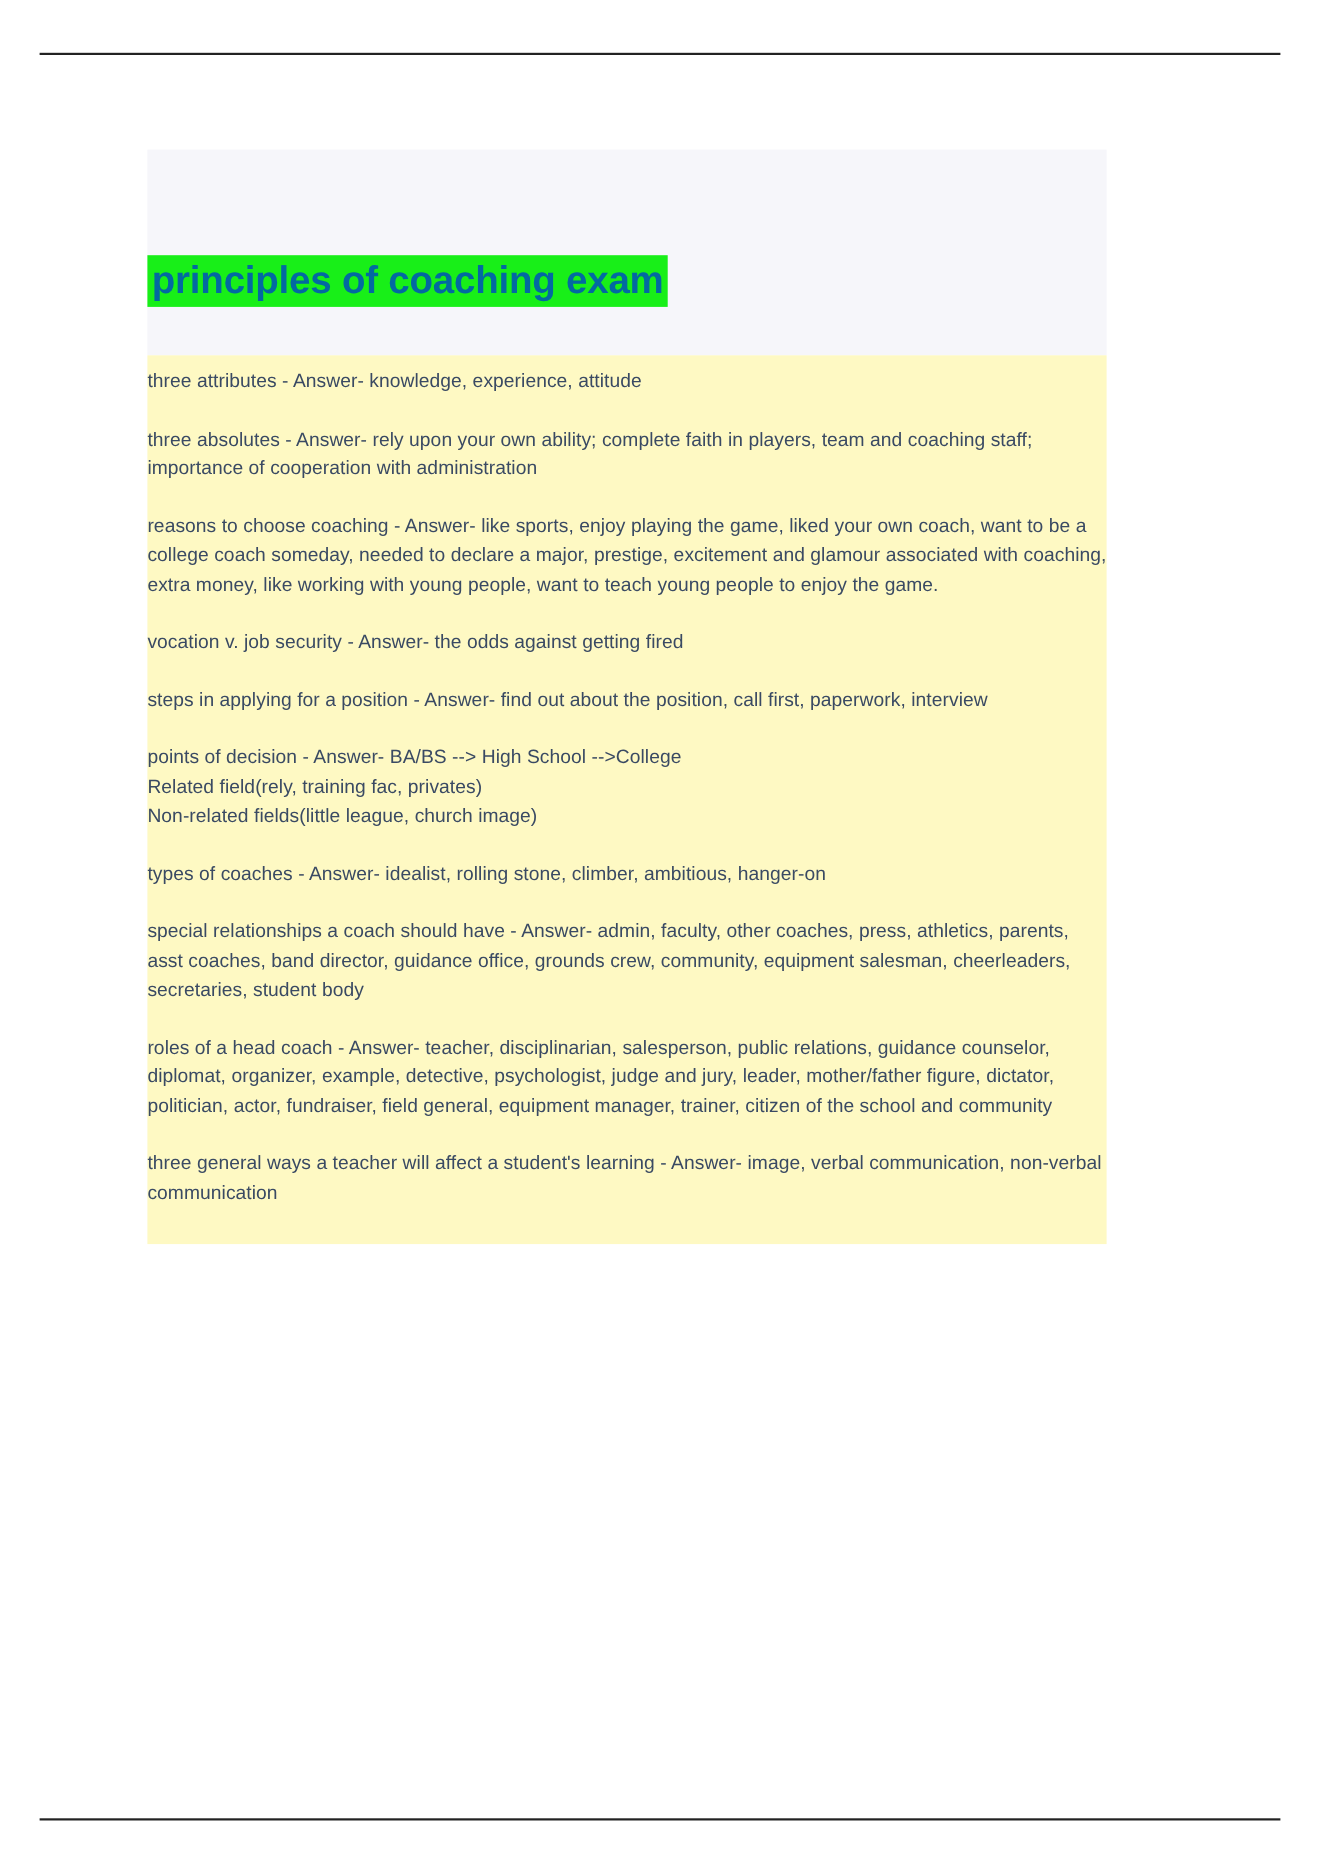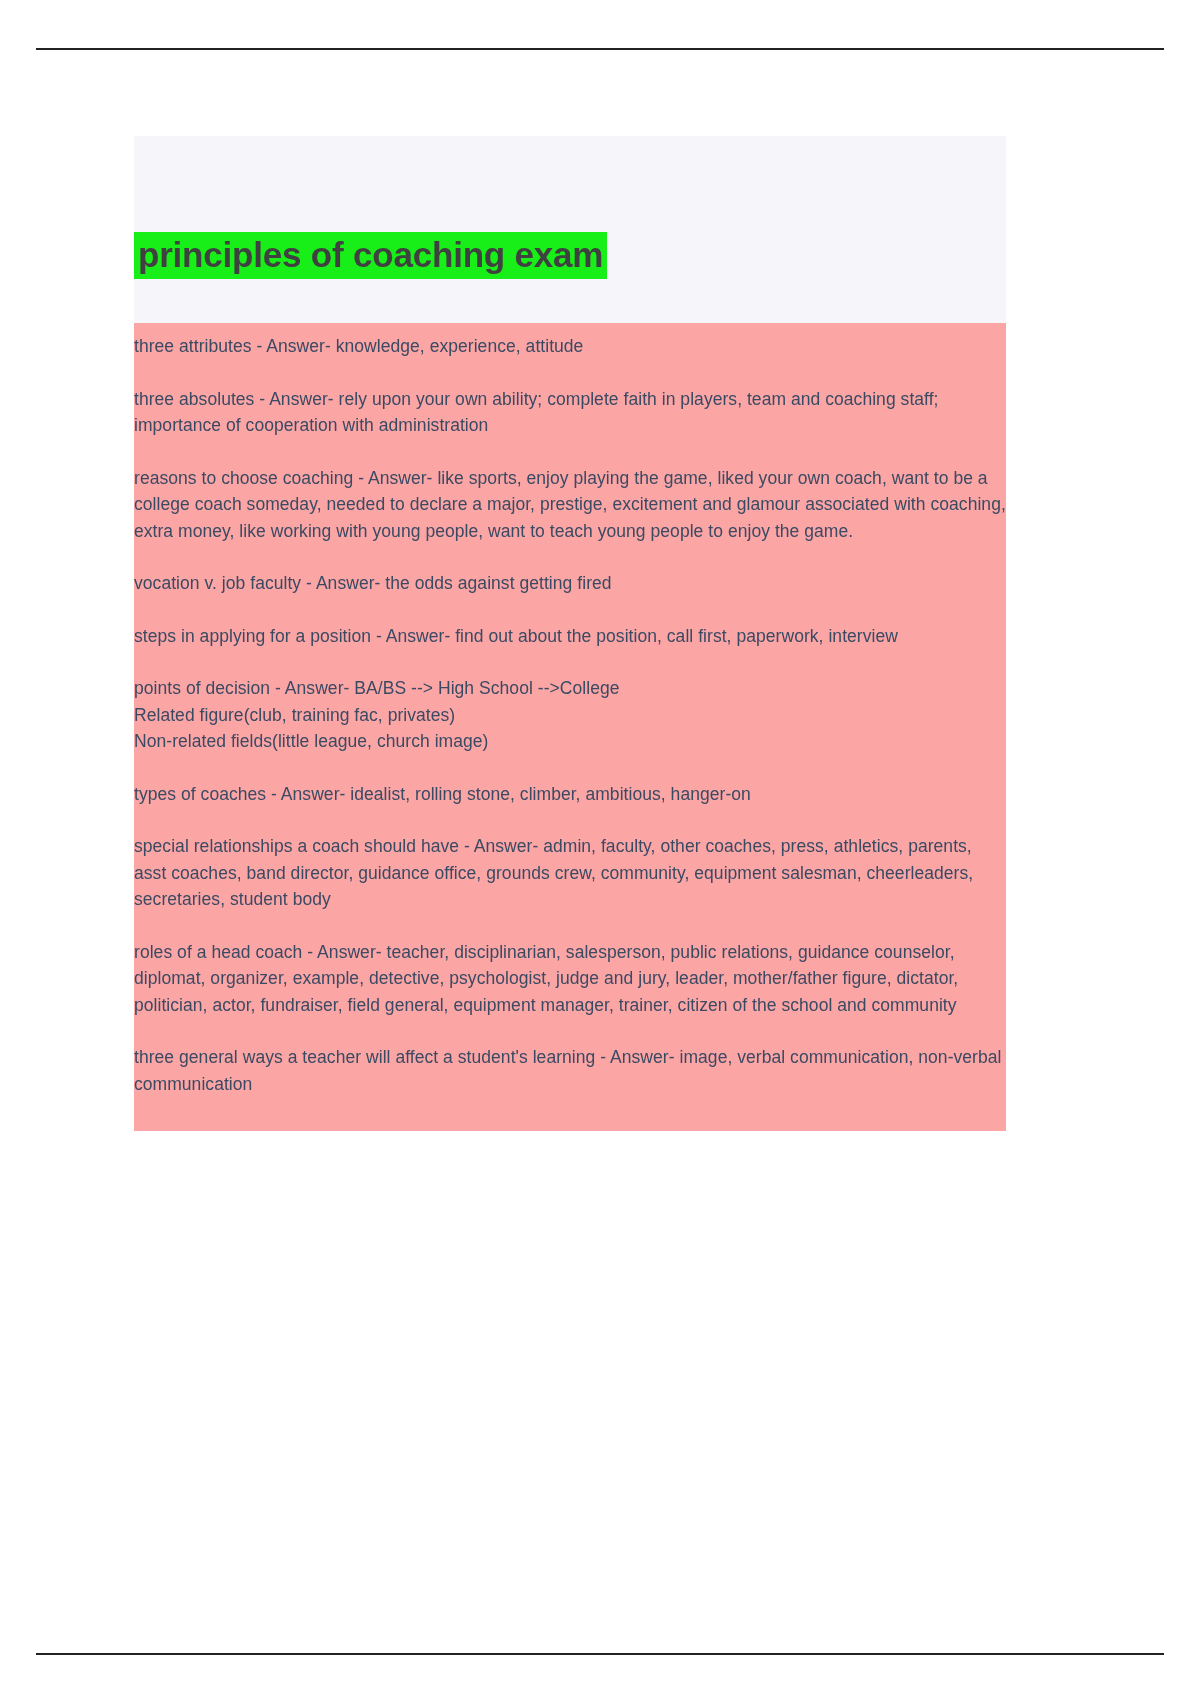--- a/index.html
+++ b/index.html
@@ -42,29 +42,29 @@
     width: 872px;
   }
   .title-block {
     background: #f6f6fa;
     padding: 96px 0 44px 0;
   }
   .doc-title {
     display: inline-block;
     margin: 0;
     background: #18ef18;
-    color: #404040;
+    color: #0369a1;
     font-size: 35px;
     font-weight: bold;
     line-height: 1.18;
     letter-spacing: -0.2px;
     padding: 2px 4px 4px 4px;
   }
   .body-block {
-    background: #fca5a5;
+    background: #fef9c3;
     padding: 10px 0 34px 0;
   }
   .qa {
     color: #3a4a63;
     font-size: 17.5px;
     line-height: 26.5px;
     margin: 0 0 26px 0;
     letter-spacing: 0.05px;
   }
   .qa:last-child { margin-bottom: 0; }
@@ -91,31 +91,31 @@
 
       <p class="qa">
         <span class="ln">three absolutes - Answer- rely upon your own ability; complete faith in players, team and coaching staff; importance of cooperation with administration</span>
       </p>
 
       <p class="qa">
         <span class="ln">reasons to choose coaching - Answer- like sports, enjoy playing the game, liked your own coach, want to be a college coach someday, needed to declare a major, prestige, excitement and glamour associated with coaching, extra money, like working with young people, want to teach young people to enjoy the game.</span>
       </p>
 
       <p class="qa">
-        <span class="ln">vocation v. job faculty - Answer- the odds against getting fired</span>
+        <span class="ln">vocation v. job security - Answer- the odds against getting fired</span>
       </p>
 
 
       <p class="qa">
         <span class="ln">steps in applying for a position - Answer- find out about the position, call first, paperwork, interview</span>
       </p>
 
       <p class="qa">
         <span class="ln">points of decision - Answer- BA/BS --&gt; High School --&gt;College</span>
-        <span class="ln">Related figure(club, training fac, privates)</span>
+        <span class="ln">Related field(rely, training fac, privates)</span>
         <span class="ln">Non-related fields(little league, church image)</span>
       </p>
 
       <p class="qa">
         <span class="ln">types of coaches - Answer- idealist, rolling stone, climber, ambitious, hanger-on</span>
       </p>
 
       <p class="qa">
         <span class="ln">special relationships a coach should have - Answer- admin, faculty, other coaches, press, athletics, parents, asst coaches, band director, guidance office, grounds crew, community, equipment salesman, cheerleaders, secretaries, student body</span>
       </p>

